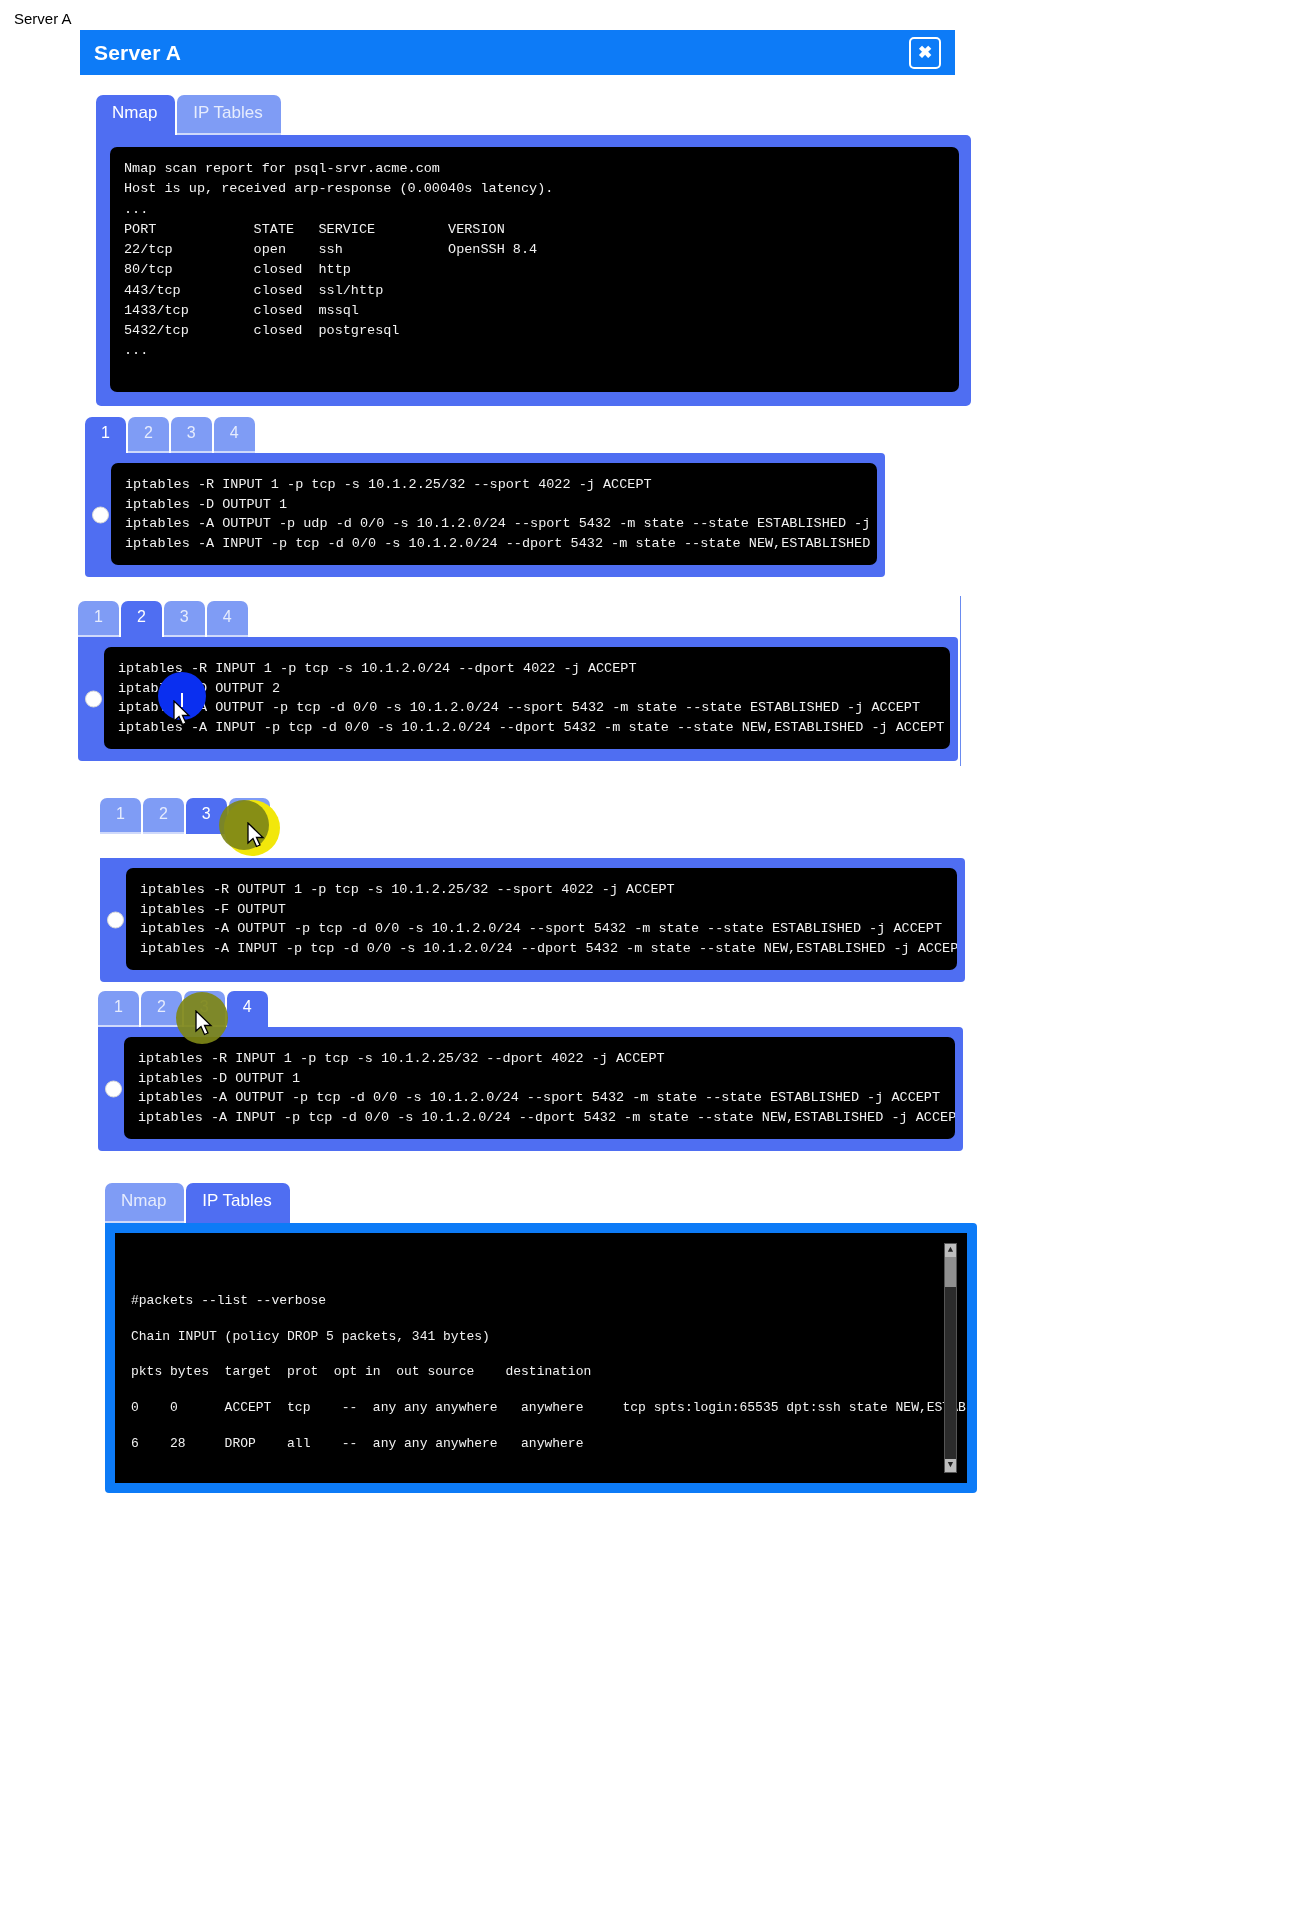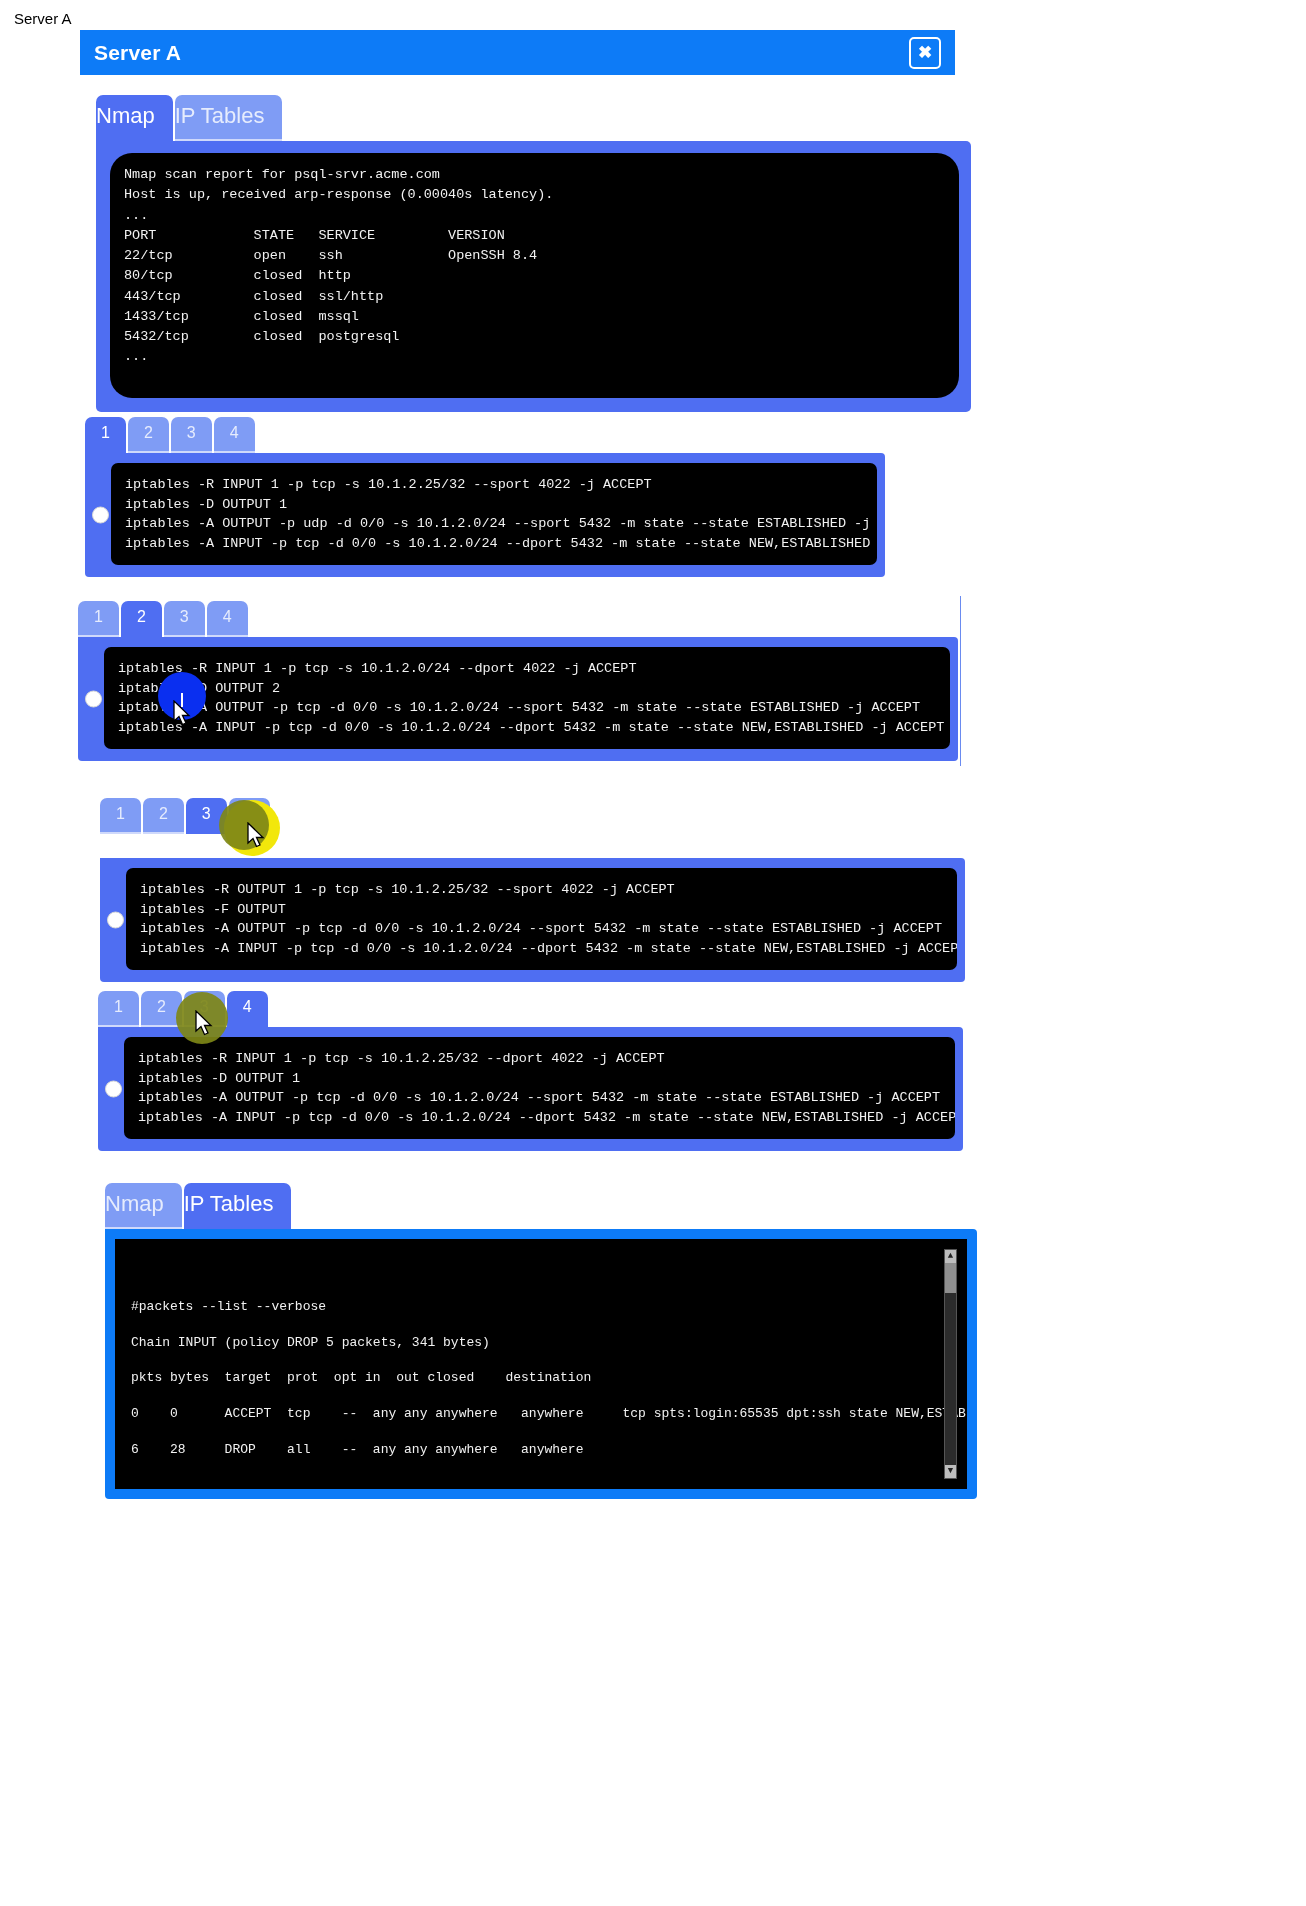--- a/index.html
+++ b/index.html
@@ -71,22 +71,22 @@
   
   .tabstrip {
     display: flex;
     align-items: flex-end;
     gap: 2px;
   }
   .tab {
     background: #7f9cf5;
     color: #e6ecfd;
     border-radius: 7px 7px 0 0;
-    padding: 8px 18px 10px 0;
-    font-size: 22px;
+    padding: 8px 18px 10px 16px;
+    font-size: 17px;
     cursor: pointer;
     border-bottom: 2px solid #cfd9fb;
     box-sizing: border-box;
     font-family: "Liberation Sans", sans-serif;
     white-space: nowrap;
   }
   .tab.active {
     background: #4f6ef2;
     color: #ffffff;
     border-bottom: 2px solid #4f6ef2;
@@ -125,21 +125,21 @@
     height: 15px;
     border-radius: 50%;
     background: #ffffff;
     border: 1px solid #d7d7d7;
     cursor: pointer;
   }
 
   
   .nmap-section { position: absolute; left: 96px; top: 95px; width: 875px; }
   .nmap-panel { width: 875px; padding: 12px 12px 14px 14px; border-radius: 0 5px 5px 5px; }
-  .nmap-term { height: 245px; font-size: 13.5px; line-height: 1.5; border-radius: 22px; }
+  .nmap-term { height: 245px; font-size: 13.5px; line-height: 1.5; }
 
   
   .group { position: absolute; }
   .group .tabstrip { margin-left: 0; }
 
   .g1 { left: 85px; top: 417px; }
   .g1 .panel { width: 800px; margin-top: 0; }
   .g2 { left: 78px; top: 601px; }
   .g2 .panel { width: 880px; }
   .g3 { left: 100px; top: 798px; }
@@ -328,21 +328,21 @@
 
   <div class="ipt-section">
     <div class="tabstrip">
       <div class="tab">Nmap</div>
       <div class="tab active">IP Tables</div>
     </div>
     <div class="ipt-panel">
       <div class="ipt-term">
 <span>#packets --list --verbose</span>
 <span>Chain INPUT (policy DROP 5 packets, 341 bytes)</span>
-<span>pkts bytes  target  prot  opt in  out closed    destination</span>
+<span>pkts bytes  target  prot  opt in  out source    destination</span>
 <span>0    0      ACCEPT  tcp    --  any any anywhere   anywhere     tcp spts:login:65535 dpt:ssh state NEW,ESTABLISHED</span>
 <span>6    28     DROP    all    --  any any anywhere   anywhere</span>
 
 
         <div class="scrollbar">
           <div class="scroll-arrow up">▲</div>
           <div class="scroll-thumb"></div>
           <div class="scroll-arrow down">▼</div>
         </div>
       </div>

